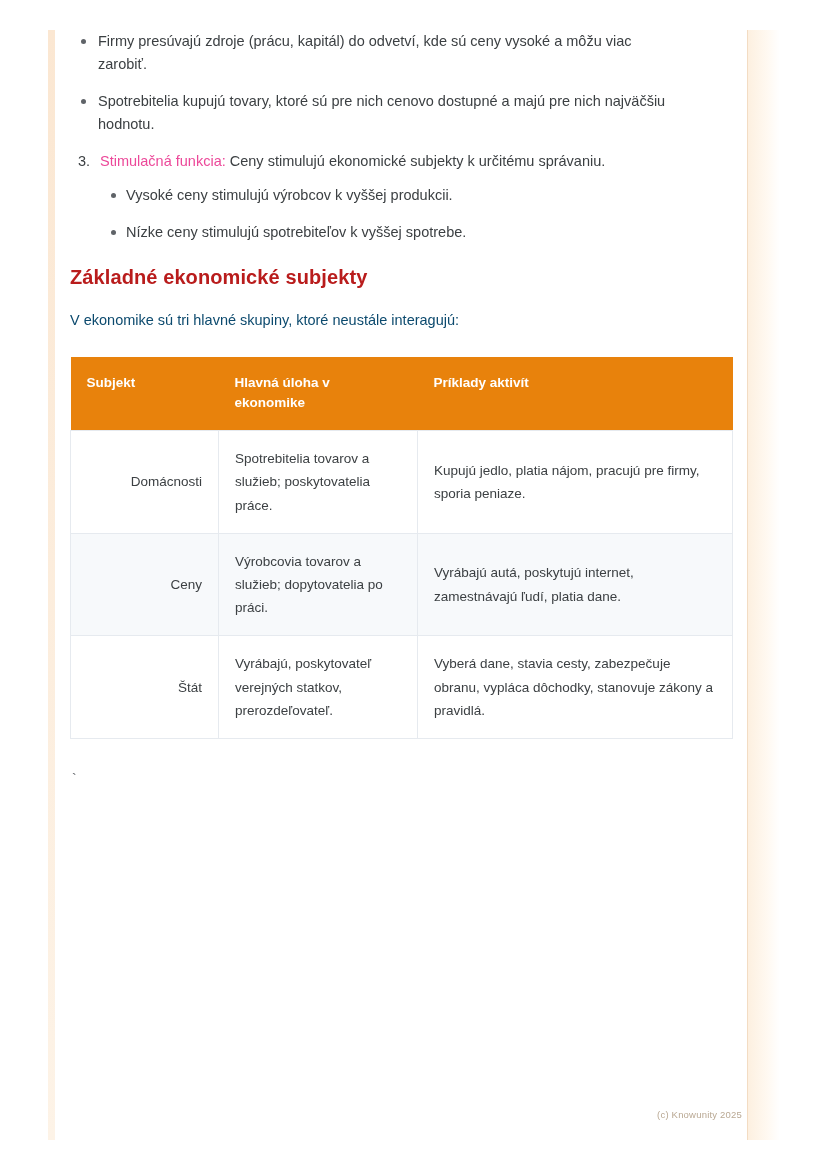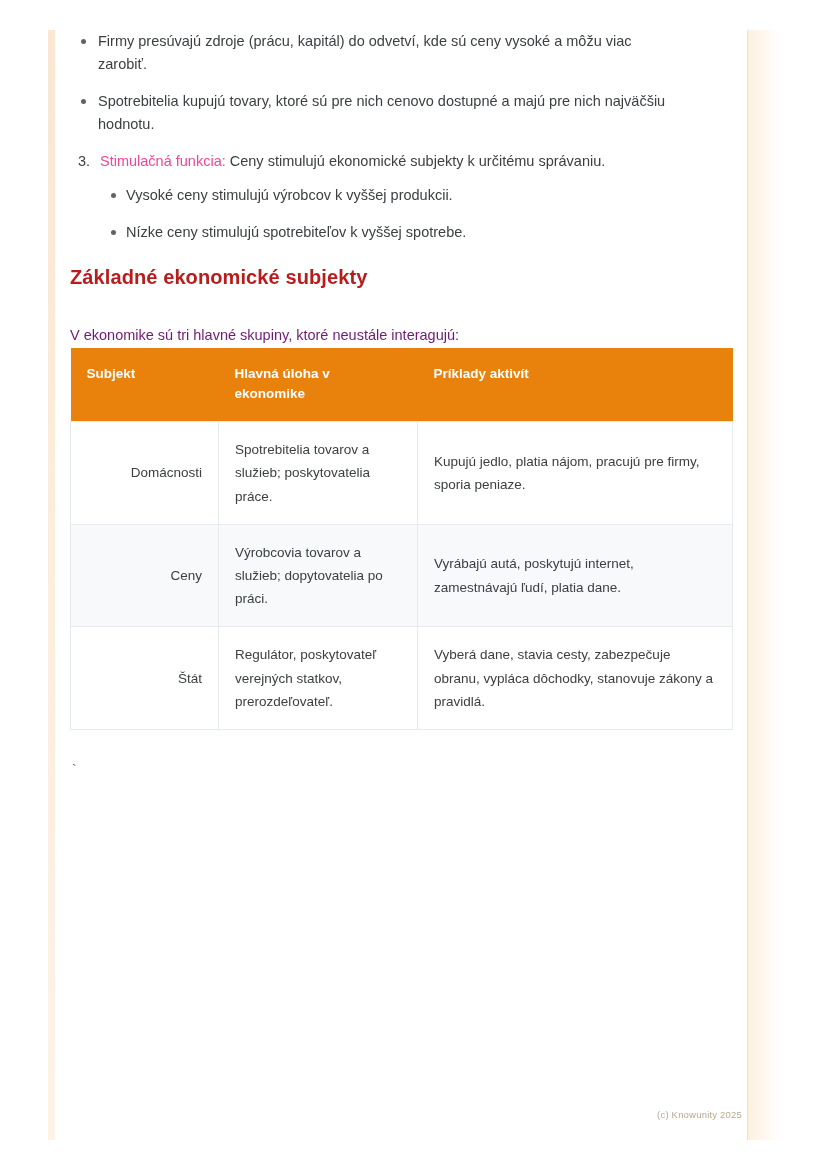--- a/index.html
+++ b/index.html
@@ -122,26 +122,27 @@
   h2.section-title {
     font-size: 20px;
     color: #b91c1c;
     font-weight: bold;
     margin: 22px 0 0 0;
     letter-spacing: 0.1px;
   }
   p.intro {
     font-size: 14.5px;
     line-height: 1.6;
-    margin: 35px 0 0 0;
-    color: #701a75;
+    margin: 20px 0 0 0;
+    color: #0c4a6e;
   }
 
   
   table.subjects {
+    margin-top: 24px;
     border-collapse: collapse;
     width: 566px;
     table-layout: fixed;
   }
   table.subjects th {
     background: #e8820c;
     color: #ffffff;
     font-size: 13.5px;
     font-weight: bold;
     text-align: left;
@@ -227,21 +228,21 @@
           <td>Spotrebitelia tovarov a služieb; poskytovatelia práce.</td>
           <td>Kupujú jedlo, platia nájom, pracujú pre firmy, sporia peniaze.</td>
         </tr>
         <tr class="alt">
           <td class="first">Ceny</td>
           <td>Výrobcovia tovarov a služieb; dopytovatelia po práci.</td>
           <td>Vyrábajú autá, poskytujú internet, zamestnávajú ľudí, platia dane.</td>
         </tr>
         <tr>
           <td class="first">Štát</td>
-          <td>Regulátor, poskytovateľ verejných statkov, prerozdeľovateľ.</td>
+          <td>Vyrábajú, poskytovateľ verejných statkov, prerozdeľovateľ.</td>
           <td>Vyberá dane, stavia cesty, zabezpečuje obranu, vypláca dôchodky, stanovuje zákony a pravidlá.</td>
         </tr>
       </tbody>
     </table>
 
     <div class="tick">`</div>
   </div>
 
   <div class="footer">(c) Knowunity 2025</div>
 </div>

